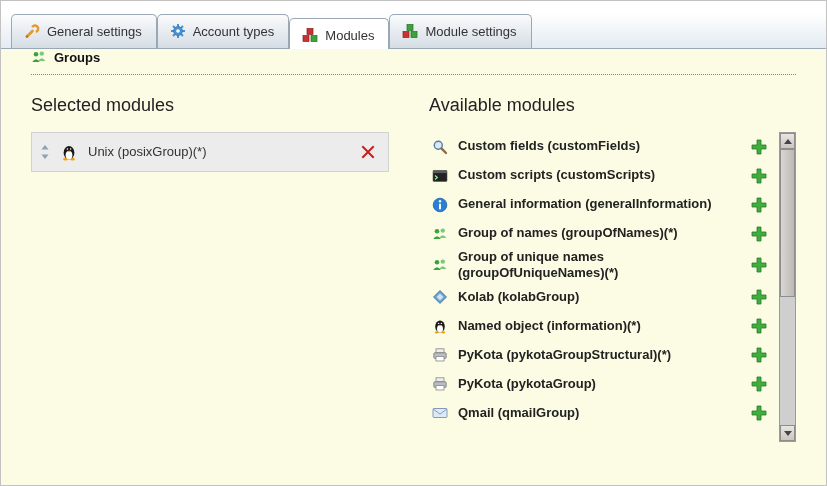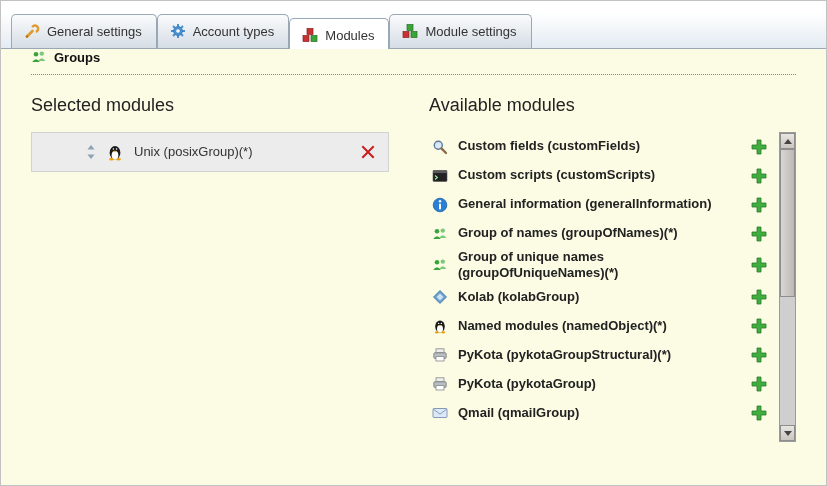--- a/index.html
+++ b/index.html
@@ -61,21 +61,20 @@
   
   .selected-box {
     background: #ececec;
     border: 1px solid #d2d2d2;
   }
   .selected-row {
     display: flex; align-items: center; gap: 10px;
     padding: 10px 12px 10px 8px;
     font-size: 13px; color: #333;
     cursor: move;
-    margin-left: 46px;
   }
   .row-label { flex: 1; line-height: 1.25; }
   button.ctl {
     background: none; border: none; padding: 0; margin: 0;
     cursor: pointer; display: inline-flex;
   }
   
   .avail-wrap { display: flex; gap: 8px; height: 310px; font-weight: bold; }
   .avail-list { flex: 1; min-width: 0; }
   .avail-row {
@@ -333,21 +332,21 @@
                 <svg width="16" height="16" viewBox="0 0 16 16">
                   <ellipse cx="8" cy="8.6" rx="4.8" ry="6" fill="#1a1a1a"></ellipse>
                   <ellipse cx="8" cy="10.8" rx="3" ry="3.8" fill="#ffffff"></ellipse>
                   <circle cx="6.6" cy="5.4" r="0.7" fill="#ffffff"></circle>
                   <circle cx="9.4" cy="5.4" r="0.7" fill="#ffffff"></circle>
                   <polygon points="6.6,6.9 9.4,6.9 8,8.3" fill="#f0a000"></polygon>
                   <ellipse cx="4.8" cy="14.4" rx="2" ry="1.1" fill="#f0a000"></ellipse>
                   <ellipse cx="11.2" cy="14.4" rx="2" ry="1.1" fill="#f0a000"></ellipse>
                 </svg>
               </span>
-              <span class="row-label">Named modules (namedObject)(*)</span>
+              <span class="row-label">Named object (information)(*)</span>
               <button class="ctl">
                 <svg width="16" height="16" viewBox="0 0 16 16">
                     <path d="M6 1 h4 v5 h5 v4 h-5 v5 h-4 v-5 h-5 v-4 h5 z" fill="#3fae3f" stroke="#2a7a2a" stroke-width="0.8"></path>
                   </svg>
               </button>
             </div>
 
             <div class="avail-row">
               <span class="icon">
                 <svg width="16" height="16" viewBox="0 0 16 16">

